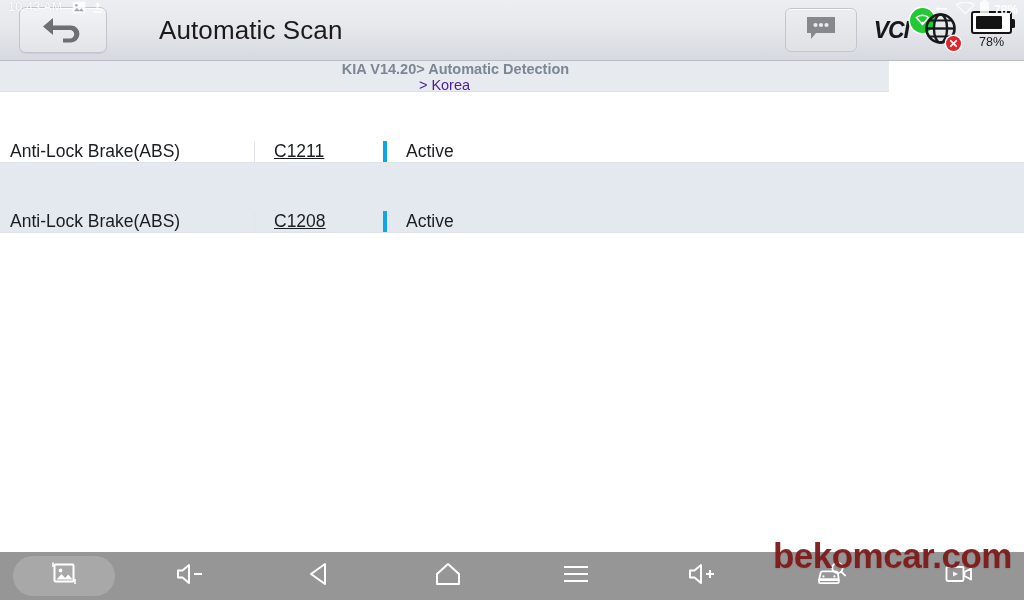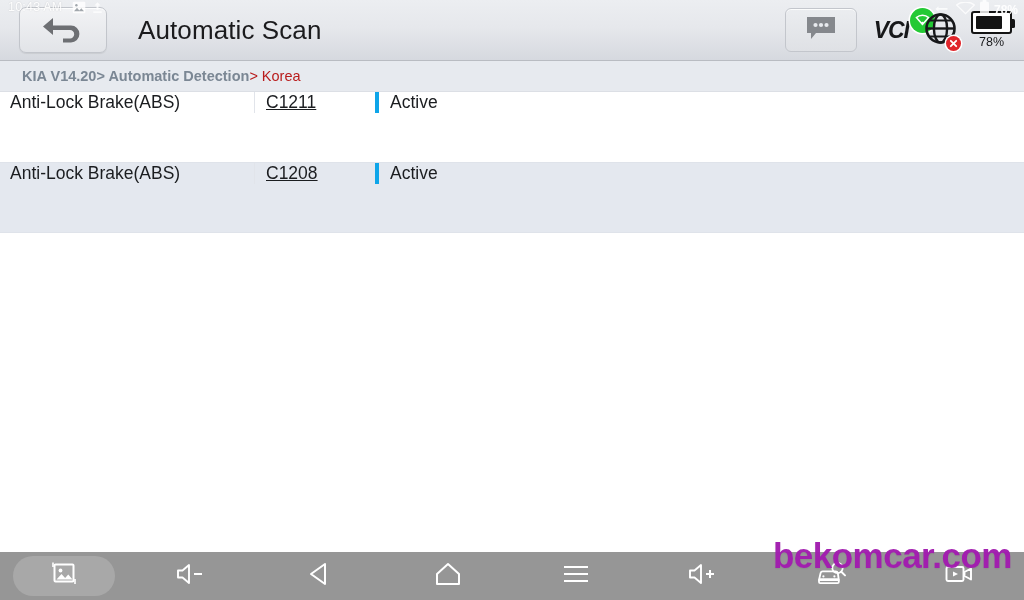--- a/index.html
+++ b/index.html
@@ -25,21 +25,21 @@
   .sb-left-icons { display: flex; align-items: center; gap: 6px; margin-left: 10px; }
   .sb-right { margin-left: auto; display: flex; align-items: center; gap: 4px; margin-right: 6px; }
   .sb-ic { opacity: .9; }
   .sb-batt-text { font-size: 12px; color: #fff; font-weight: 600; opacity:.95; }
 
   
   .header {
     position: absolute; top: 0; left: 0; width: 1024px; height: 61px;
     background: linear-gradient(to bottom, #eceef1 0%, #e6e8ec 45%, #d6d9df 99%);
     border-bottom: 1px solid #b9bcc2;
-    display: flex; align-items: center; z-index: 2;
+    display: flex; align-items: center; z-index: 2; gap: 21px;
   }
   .back-btn {
     width: 88px; height: 46px; margin-left: 19px;
     border: 1px solid #c2c5cb; border-radius: 7px;
     background: linear-gradient(to bottom, #f2f3f5 0%, #e2e4e8 100%);
     box-shadow: 0 1px 1px rgba(0,0,0,.07), inset 0 1px 0 rgba(255,255,255,.85);
     display: flex; align-items: center; justify-content: center;
     cursor: pointer;
   }
   .page-title {
@@ -81,30 +81,30 @@
   }
   .batt-shell::after{
     content:""; position:absolute; right:-5px; top:6px; width:3.5px; height:9px;
     background:#141414; border-radius:0 1.5px 1.5px 0;
   }
   .batt-fill { height: 13px; background: #141414; margin-left: 2.5px; border-radius:1px; }
   .batt-pct { font-size: 12.5px; color: #17181a; margin-top: 1px; }
 
   
   .breadcrumb {
-    position: absolute; top: 61px; left: 0; width: 1024px; height: 31px;
+    position: absolute; top: 61px; left: 0; width: 889px; height: 31px;
     background: #e7eaef; border-bottom: 1px solid #dcdfe5;
-    display: flex; align-items: center; z-index: 1;
+    display: flex; align-items: center; z-index: 1; flex-direction: column;
   }
   .crumb-path { margin-left: 22px; font-size: 14.5px; font-weight: bold; color: #7b8794; }
-  .crumb-cur { font-size: 14.5px; color: #b91c1c; font-weight: normal; }
+  .crumb-cur { font-size: 14.5px; color: #4c1d95; font-weight: normal; }
 
   
   .table { position: absolute; top: 92px; left: 0; width: 1024px; z-index: 1; }
-  .row { display: flex; height: 70px; align-items: flex-start; }
+  .row { display: flex; height: 70px; align-items: flex-end; gap: 8px; }
   .row.odd  { background: #ffffff; }
   .row.even { background: #e4e8ef; }
   .row + .row { border-top: 1px solid #dfe3ea; }
   .table { border-bottom: 1px solid #dfe3ea; }
   .cell {
     display: flex; align-items: center;
     font-size: 17.5px; color: #1b1d20; padding-left: 11px;
   }
   .c-system { width: 255px; border-right: 1px solid #e1e4ea; padding-left: 10px; }
   .c-code   { width: 124px; border-right: 4px solid #0ea5e9; padding-left: 11px; text-decoration: underline; }
@@ -116,21 +116,21 @@
     position: absolute; left: 0; bottom: 0; width: 1024px; height: 48px;
     background: #969696; display: flex; align-items: center; z-index: 4;
   }
   .nav-slot { flex: 1; display: flex; align-items: center; justify-content: center; height: 48px; cursor: pointer; }
   .nav-pill {
     width: 102px; height: 40px; border-radius: 21px; background: #a8a8a8;
     display: flex; align-items: center; justify-content: center;
   }
   .watermark {
     position: absolute; right: 12px; bottom: 24px; z-index: 5;
-    font-size: 35px; font-weight: bold; color: #a21caf;
+    font-size: 35px; font-weight: bold; color: #7f1d1d;
     letter-spacing: -.5px; opacity: .97; pointer-events: none;
     text-shadow: 0 1px 2px rgba(0,0,0,.08);
   }
 </style>
 </head>
 <body>
 
 <div id="app">
 
   <div class="statusbar">

